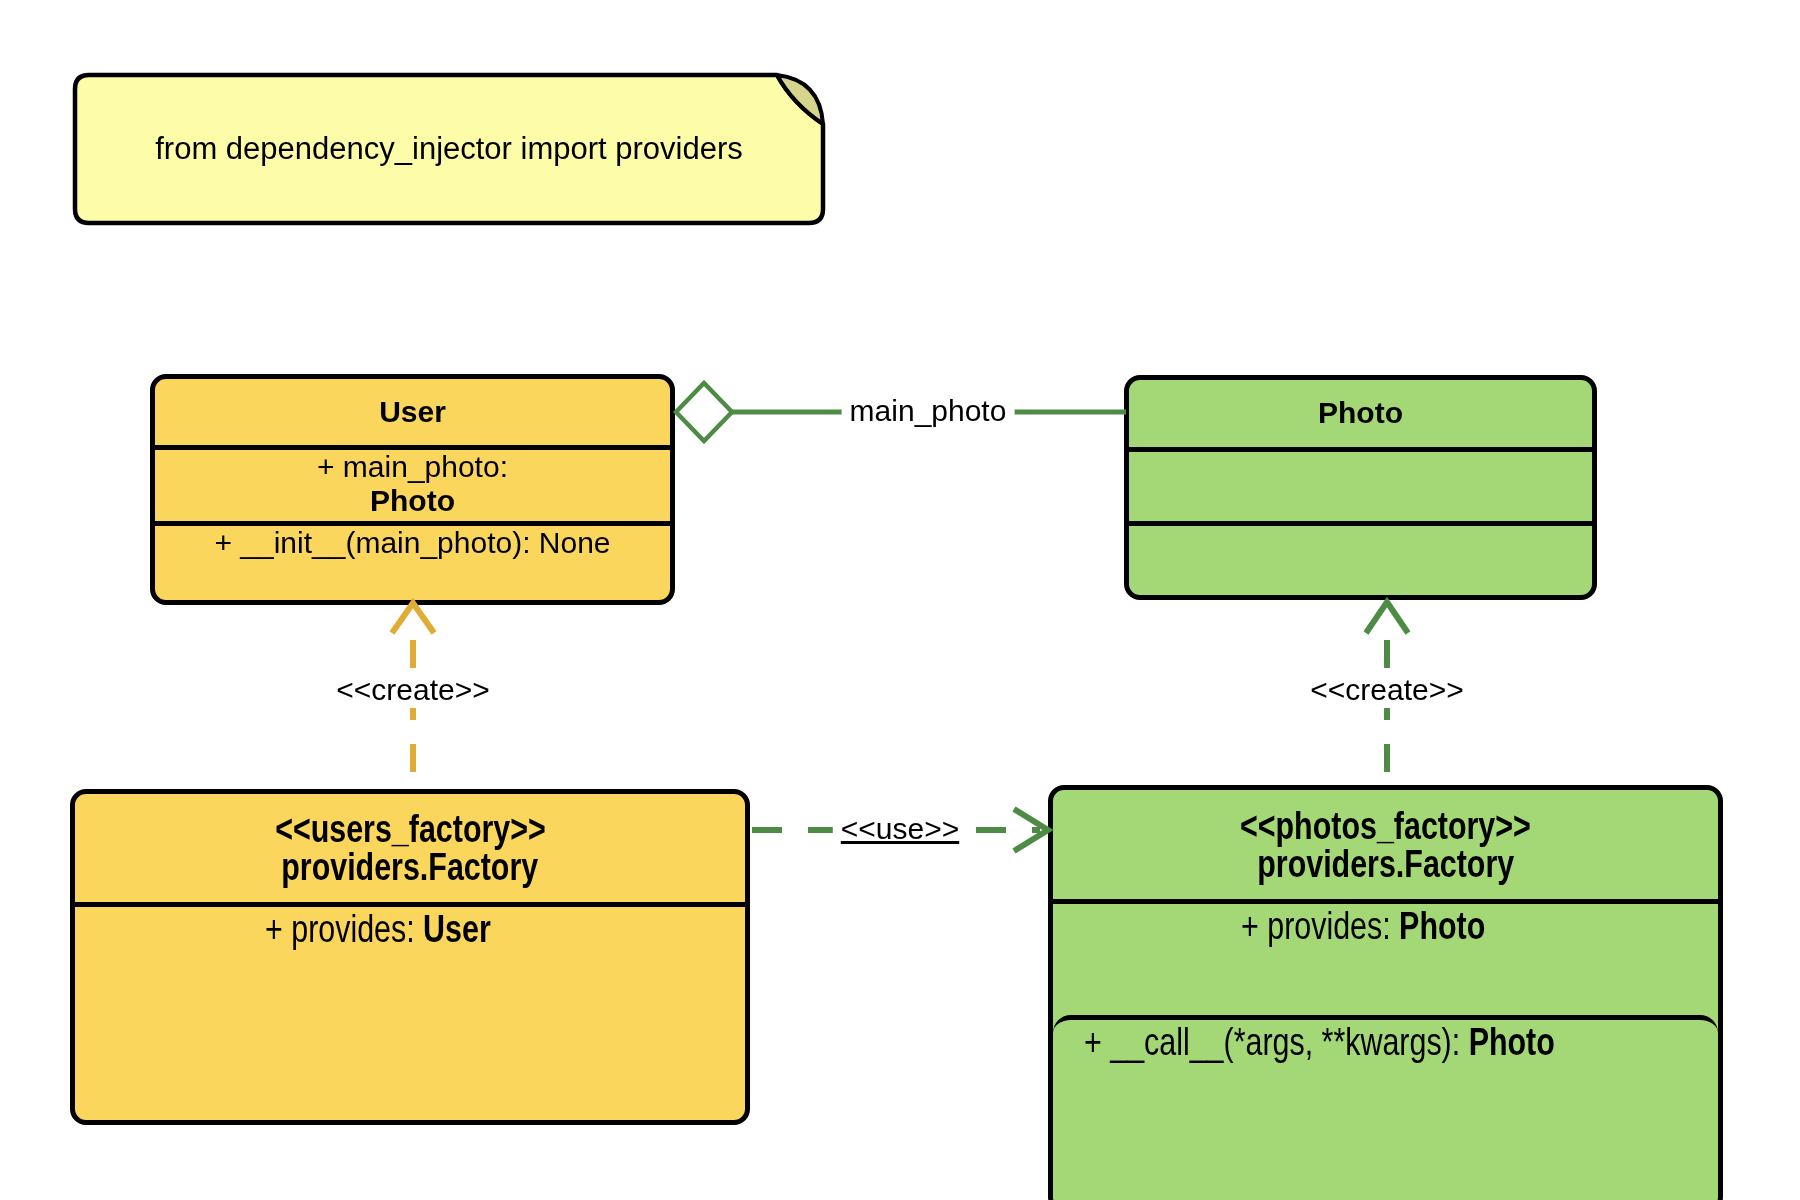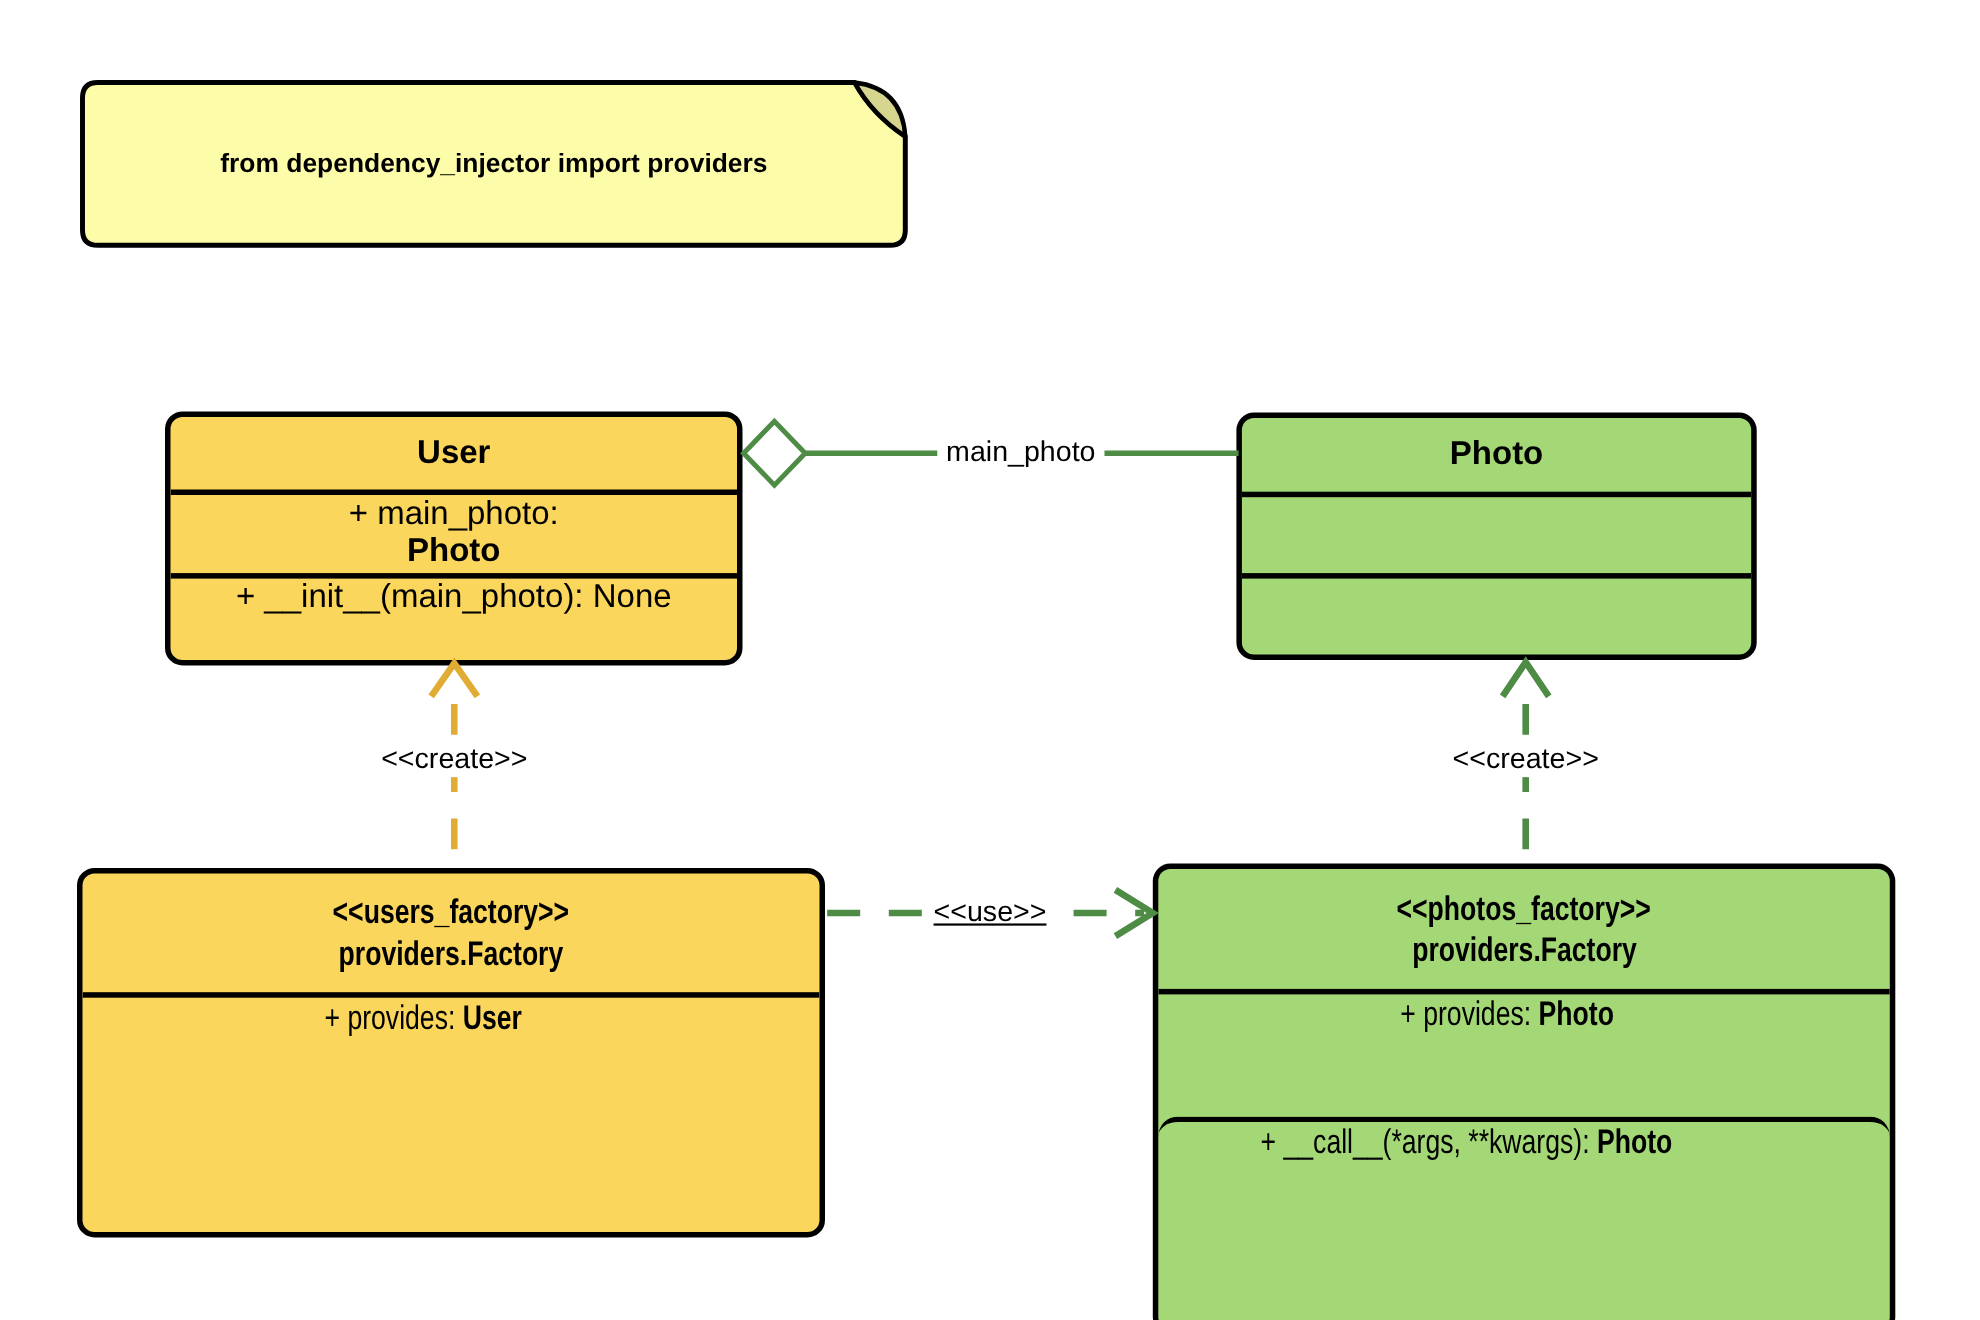--- a/index.html
+++ b/index.html
@@ -3,37 +3,37 @@
 <meta charset="utf-8">
 <style>
   html,body { margin:0; padding:0; background:#ffffff; }
   body { width:1800px; height:1200px; font-family:"Liberation Sans", sans-serif; color:#000; }
   .canvas { position:relative; width:1800px; height:1200px; overflow:hidden; }
 
   svg.overlay { position:absolute; left:0; top:0; width:1800px; height:1200px; z-index:3; pointer-events:none; }
 
   
   .note-text { position:absolute; z-index:4; display:flex; align-items:center; justify-content:center;
-               font-size:24px; font-weight:bold; white-space:nowrap; }
+               font-size:31px; font-weight:normal; white-space:nowrap; }
 
   
   .uml-box { position:absolute; z-index:2; box-sizing:border-box; background:var(--yellow-fill);
              border:5px solid #000; border-radius:16px; display:flex; flex-direction:column; overflow:hidden; }
   .uml-box.green { background:var(--green-fill); }
   .uml-row { box-sizing:border-box; display:flex; align-items:center; padding:0 18px;
              font-size:30px; white-space:nowrap;flex-direction:column; }
   .uml-row + .uml-row { border-top:5px solid #000; }
   .uml-title { justify-content:center; font-weight:bold; flex-direction:column; line-height:38px; }
-  .factory .uml-row { padding:0 12px; font-size:31px; }
+  .factory .uml-row { padding:0 12px; font-size:39px; }
   .cond { display:inline-block; transform:scaleX(0.78); transform-origin:0 50%; white-space:nowrap; }
   .cond-c { display:inline-block; transform:scaleX(0.78); transform-origin:50% 50%; white-space:nowrap; }
 
   
   .edge-label { position:absolute; z-index:5; transform:translate(-50%,-50%); background:#ffffff;
-                padding:1px 8px; font-size:26px; white-space:nowrap; }
+                padding:1px 8px; font-size:30px; white-space:nowrap; }
 </style>
 </head>
 <body>
 
 <div class="canvas">
 
   <svg class="overlay">
 
     <path d="M 89 75 L 777 75 Q 793 104 823 124 L 823 209 Q 823 223 809 223 L 89 223 Q 75 223 75 209 L 75 89 Q 75 75 89 75 Z" style="fill:var(--note-fill); stroke:#000; stroke-width:4.5; stroke-linejoin:round;"></path>
 

